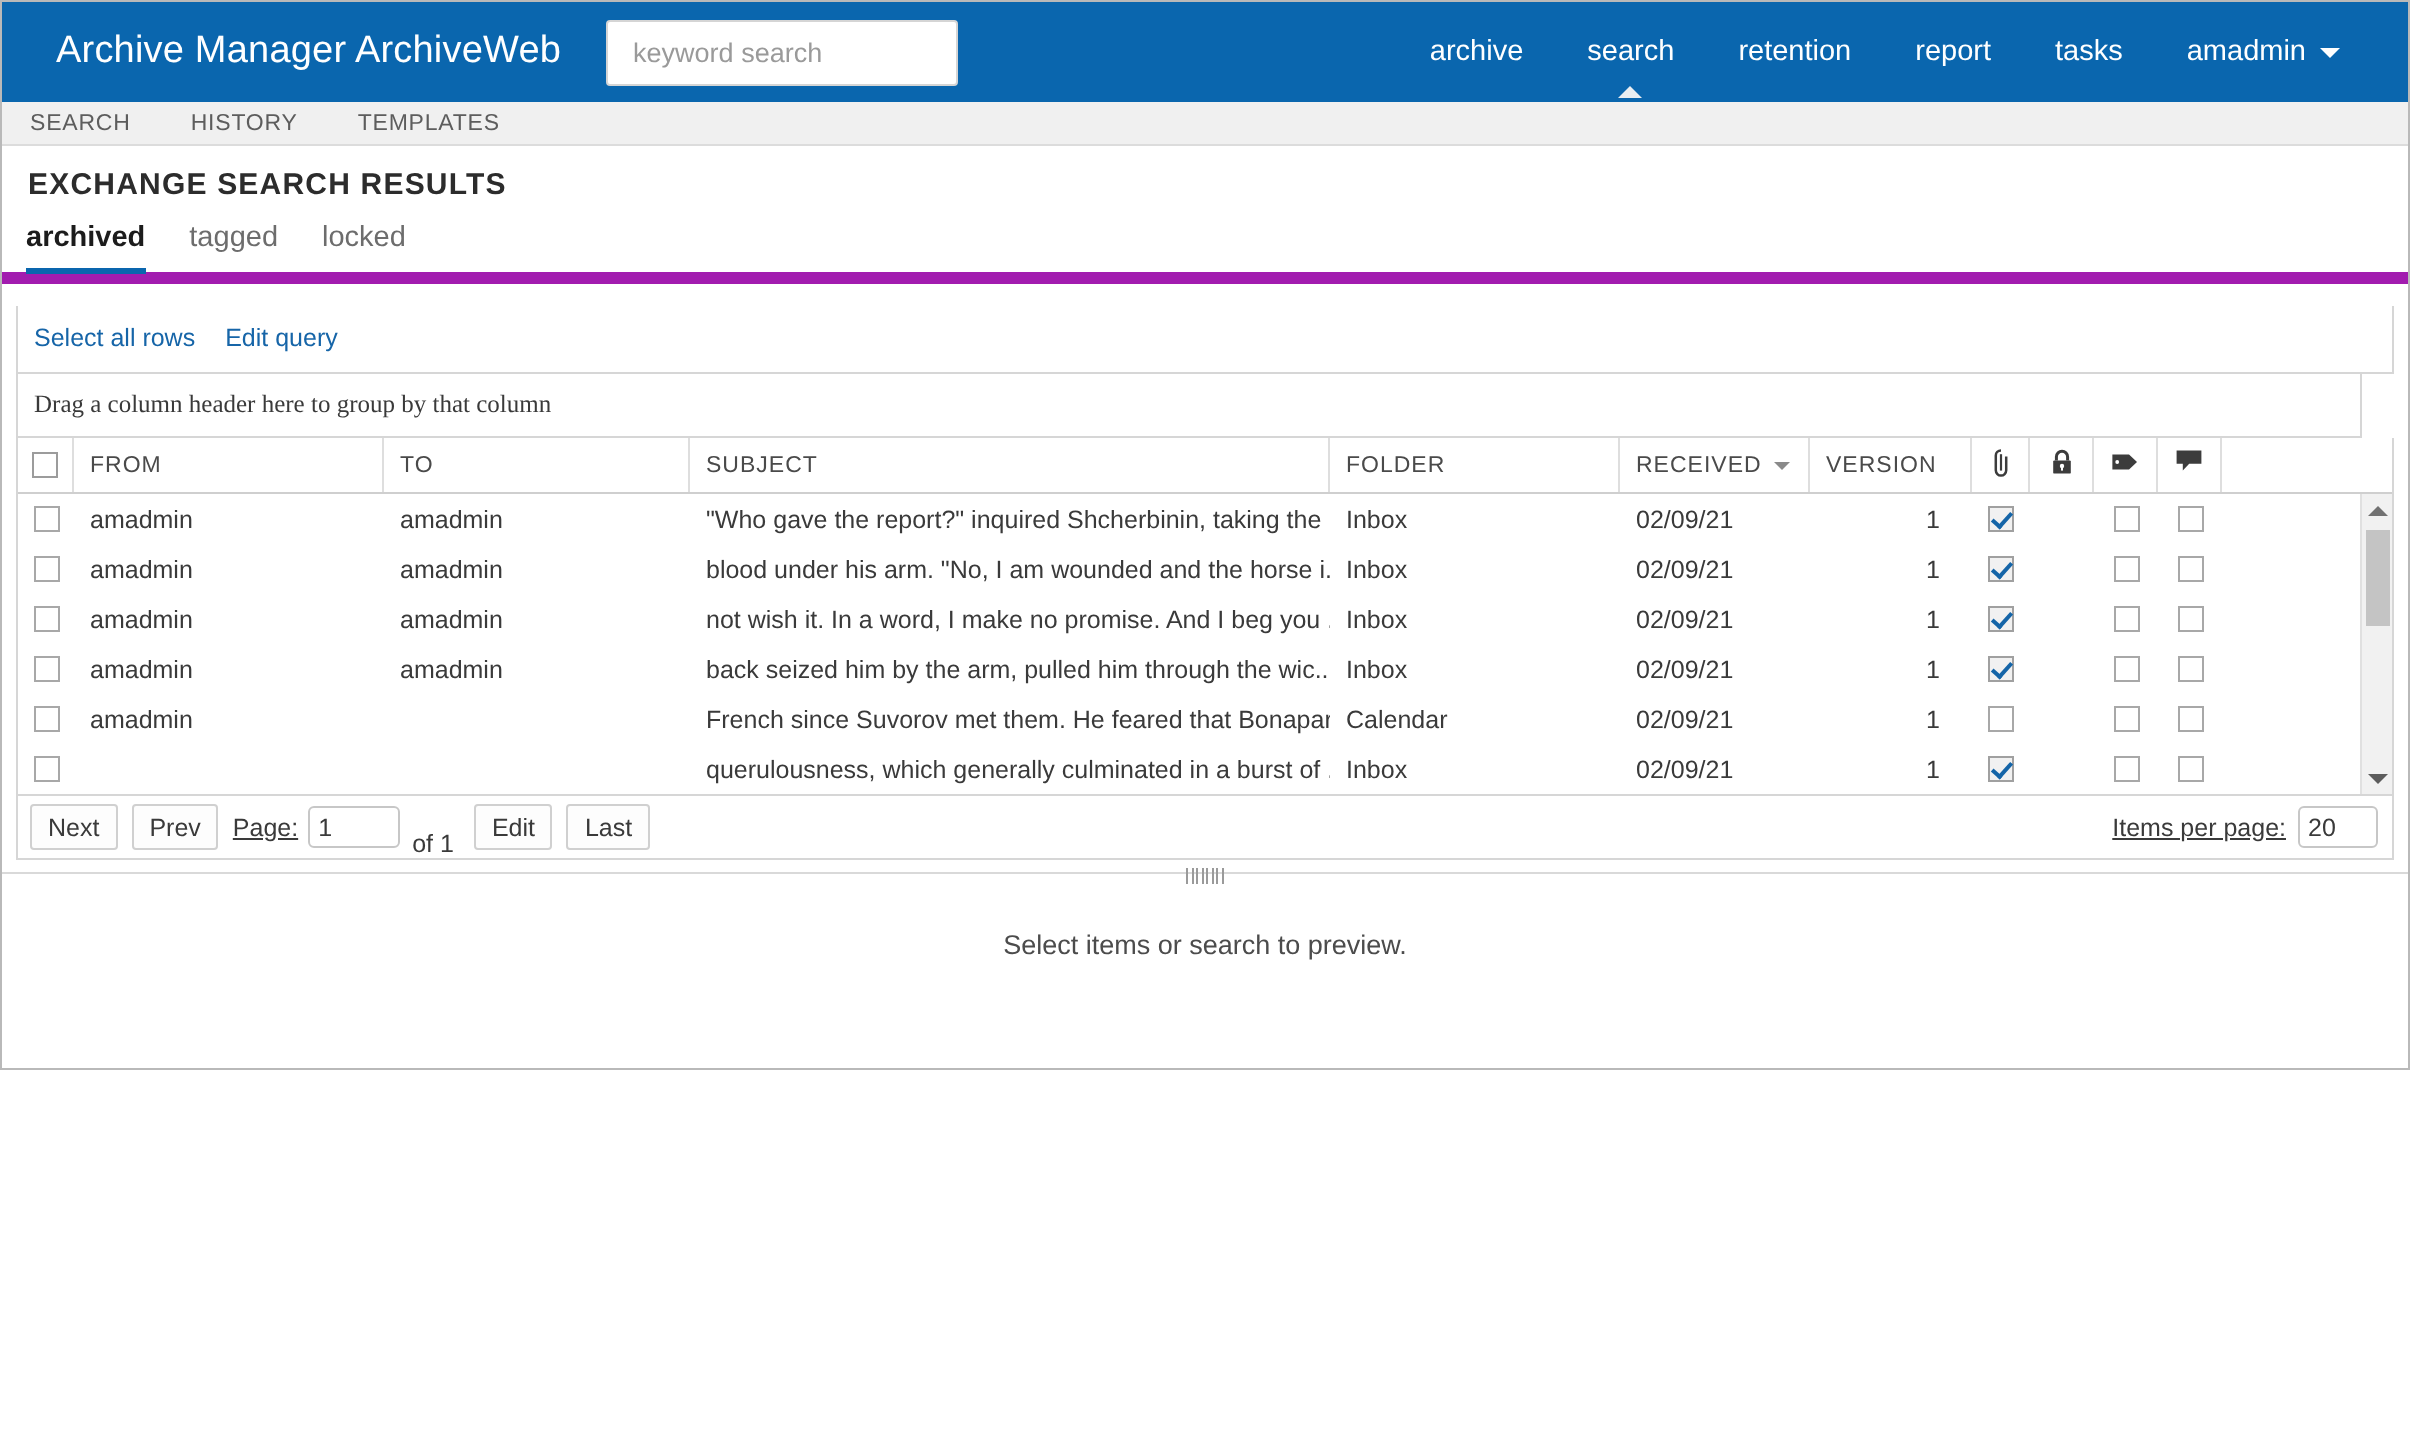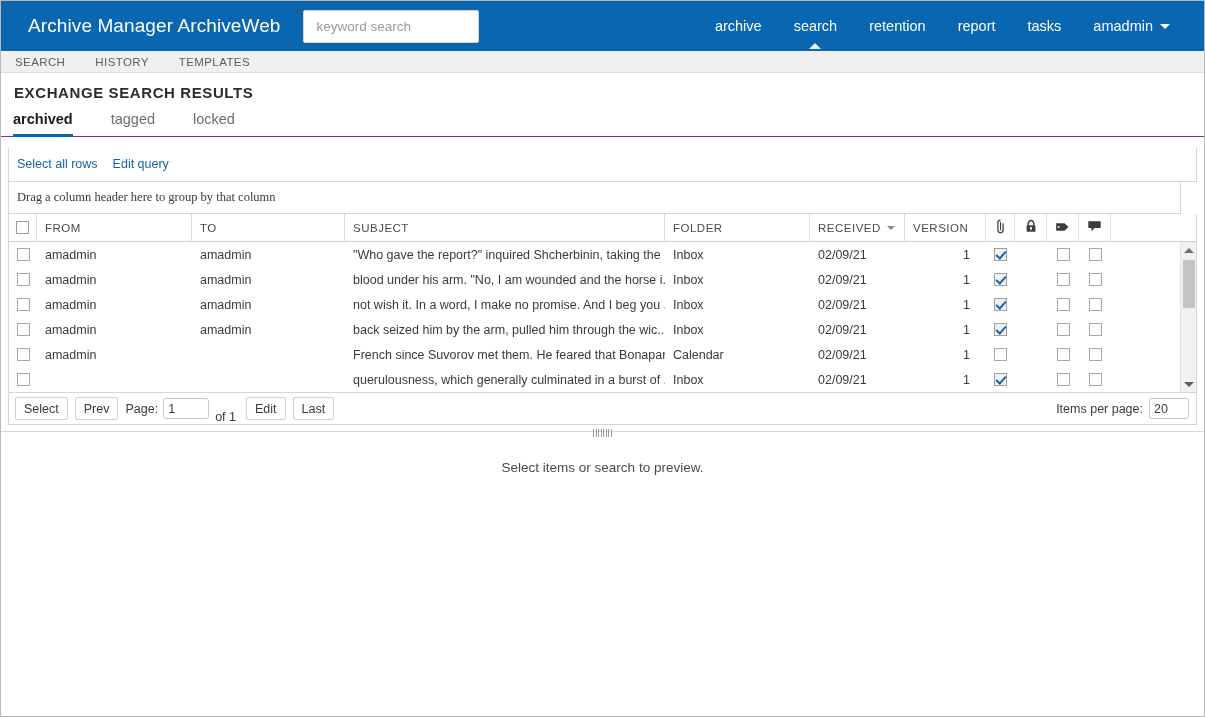--- a/index.html
+++ b/index.html
@@ -2,21 +2,21 @@
 <html><head>
 <meta charset="utf-8">
 <style>
   * { box-sizing: border-box; }
   html, body {
     margin: 0; padding: 0;
     background: #ffffff;
     font-family: "Liberation Sans", sans-serif;
   }
   #app {
-    width: 1205px; height: 717px;
+    width: 1205px; height: 535px;
     position: relative;
     background: #fff;
     border: 1px solid #b9b9b9;
     overflow: hidden;
   }
 
   
   .topbar {
     height: 50px;
     background: #0a66ae;
@@ -108,23 +108,23 @@
     font-size: 15px;
     font-weight: bold;
     color: #2c2c2c;
     letter-spacing: .6px;
     padding: 11px 0 0 13px;
   }
 
   
   .state-tabs {
     display: flex;
-    gap: 38px;
+    gap: 22px;
     padding: 10px 0 0 12px;
-    border-bottom: 1px solid #a21caf;
+    border-bottom: 6px solid #a21caf;
   }
   .state-tab {
     font-size: 14.5px;
     color: #6d6d6d;
     padding-bottom: 9px;
     position: relative;
     cursor: default;
   }
   .state-tab.active {
     color: #1c1c1c;
@@ -315,21 +315,21 @@
     font-family: "Liberation Sans", sans-serif;
     font-size: 12.5px;
     color: #3a3a3a;
     height: 23px;
     min-width: 34px;
     padding: 0 8px;
     border-radius: 2px;
     margin-right: 7px;
     cursor: default;
   }
-  .plabel { font-size: 12.5px; color: #3a3a3a; margin-right: 5px; }
+  .plabel { font-size: 12.5px; color: #3a3a3a; margin-right: 5px; text-decoration: underline; }
   .pinput {
     width: 46px; height: 21px;
     border: 1px solid #c7c7c7;
     border-radius: 3px;
     font-family: "Liberation Sans", sans-serif;
     font-size: 12.5px;
     color: #3a3a3a;
     padding: 0 4px;
     margin-right: 6px;
     outline: none;
@@ -626,21 +626,21 @@
           </div>
         <div class="vthumb"></div>
         <div class="arr down">
             <span class="tri-down"></span>
           </div>
       </div>
     </div>
   </div>
 
   <div class="pager">
-    <button class="pbtn">Select</button>
+    <button class="pbtn">Next</button>
     <button class="pbtn">Prev</button>
     <span class="plabel">Page:</span>
     <input class="pinput" type="text" value="1" style="">
     <span class="pof">of 1</span>
     <button class="pbtn">Edit</button>
     <button class="pbtn">Last</button>
     <div class="pright">
       <span class="plabel">Items per page:</span>
       <input class="ipp" type="text" value="20" style="">
     </div>

